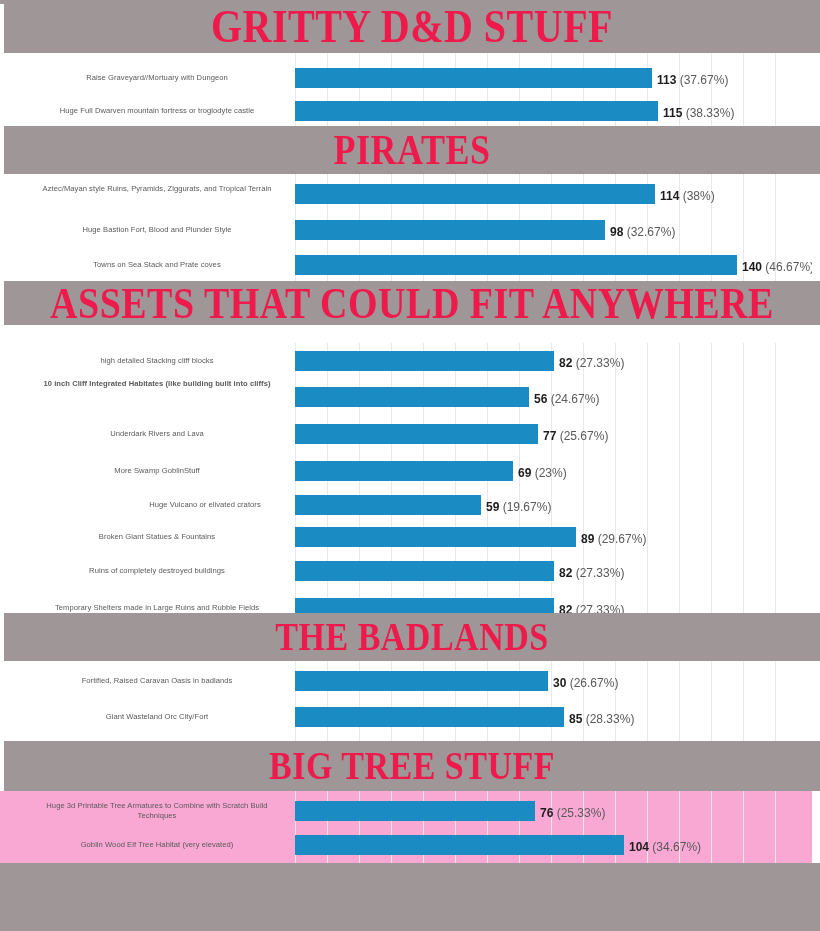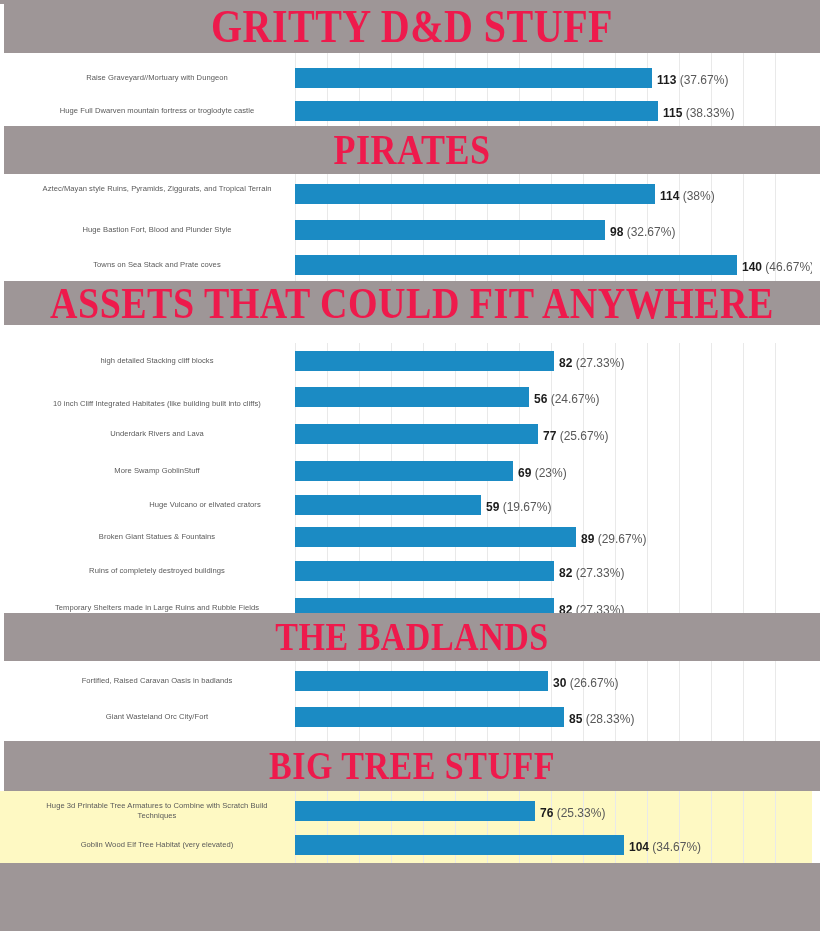--- a/index.html
+++ b/index.html
@@ -208,21 +208,21 @@
         <div class="gline" style="left: 416px; background: rgb(233, 233, 233);"></div>
         <div class="gline" style="left: 448px; background: rgb(233, 233, 233);"></div>
         <div class="gline" style="left: 480px; background: rgb(233, 233, 233);"></div>
       </div>
       <div class="row" style="top: 0px; height: 36px;">
         <div class="row-label" style="color: rgb(89, 89, 89); top: 13px;">high detailed Stacking cliff blocks</div>
         <div class="bar" title="82 (27.33%)" style="left: 295px; width: 259px; top: 8px; background: rgb(27, 139, 196);"></div>
         <div class="bar-value" style="left: 559px; top: 14px;"><b>82</b><span> (27.33%)</span></div>
       </div>
       <div class="row" style="top: 36px; height: 36px;">
-        <div class="row-label" style="color: rgb(89, 89, 89); top: 20px;">10 inch Cliff Integrated Habitates (like building built into cliffs)</div>
+        <div class="row-label" style="color: rgb(89, 89, 89); top: 0; font-weight: bold;">10 inch Cliff Integrated Habitates (like building built into cliffs)</div>
         <div class="bar" title="74 (24.67%)" style="left: 295px; width: 234px; top: 8px; background: rgb(27, 139, 196);"></div>
         <div class="bar-value" style="left: 534px; top: 14px;"><b>56</b><span> (24.67%)</span></div>
       </div>
       <div class="row" style="top: 72px; height: 38px;">
         <div class="row-label" style="color: rgb(89, 89, 89); top: 14px;">Underdark Rivers and Lava</div>
         <div class="bar" title="77 (25.67%)" style="left: 295px; width: 243px; top: 9px; background: rgb(27, 139, 196);"></div>
         <div class="bar-value" style="left: 543px; top: 15px;"><b>77</b><span> (25.67%)</span></div>
       </div>
       <div class="row" style="top: 110px; height: 36px;">
         <div class="row-label" style="color: rgb(89, 89, 89); top: 13px;">More Swamp GoblinStuff</div>
@@ -279,21 +279,21 @@
       </div>
       <div class="row" style="top: 38px; height: 36px;">
         <div class="row-label" style="color: rgb(89, 89, 89); top: 13px;">Giant Wasteland Orc City/Fort</div>
         <div class="bar" title="85 (28.33%)" style="left: 295px; width: 269px; top: 8px; background: rgb(27, 139, 196);"></div>
         <div class="bar-value" style="left: 569px; top: 14px;"><b>85</b><span> (28.33%)</span></div>
       </div>
     </div>
     <div class="band" style="top: 741px; height: 50px; background: rgb(158, 150, 151);">
       <div class="band-title" style="font-size: 34px; color: rgb(238, 26, 76);">BIG TREE STUFF</div>
     </div>
-    <div class="panel" style="top: 791px; height: 72px; background: #fef9c3;">
+    <div class="panel" style="top: 791px; height: 72px; background: #f9a8d4;">
       <div class="grid">
         <div class="gline" style="left: 0px; background: rgb(233, 233, 233);"></div>
         <div class="gline" style="left: 32px; background: rgb(233, 233, 233);"></div>
         <div class="gline" style="left: 64px; background: rgb(233, 233, 233);"></div>
         <div class="gline" style="left: 96px; background: rgb(233, 233, 233);"></div>
         <div class="gline" style="left: 128px; background: rgb(233, 233, 233);"></div>
         <div class="gline" style="left: 160px; background: rgb(233, 233, 233);"></div>
         <div class="gline" style="left: 192px; background: rgb(233, 233, 233);"></div>
         <div class="gline" style="left: 224px; background: rgb(233, 233, 233);"></div>
         <div class="gline" style="left: 256px; background: rgb(233, 233, 233);"></div>

